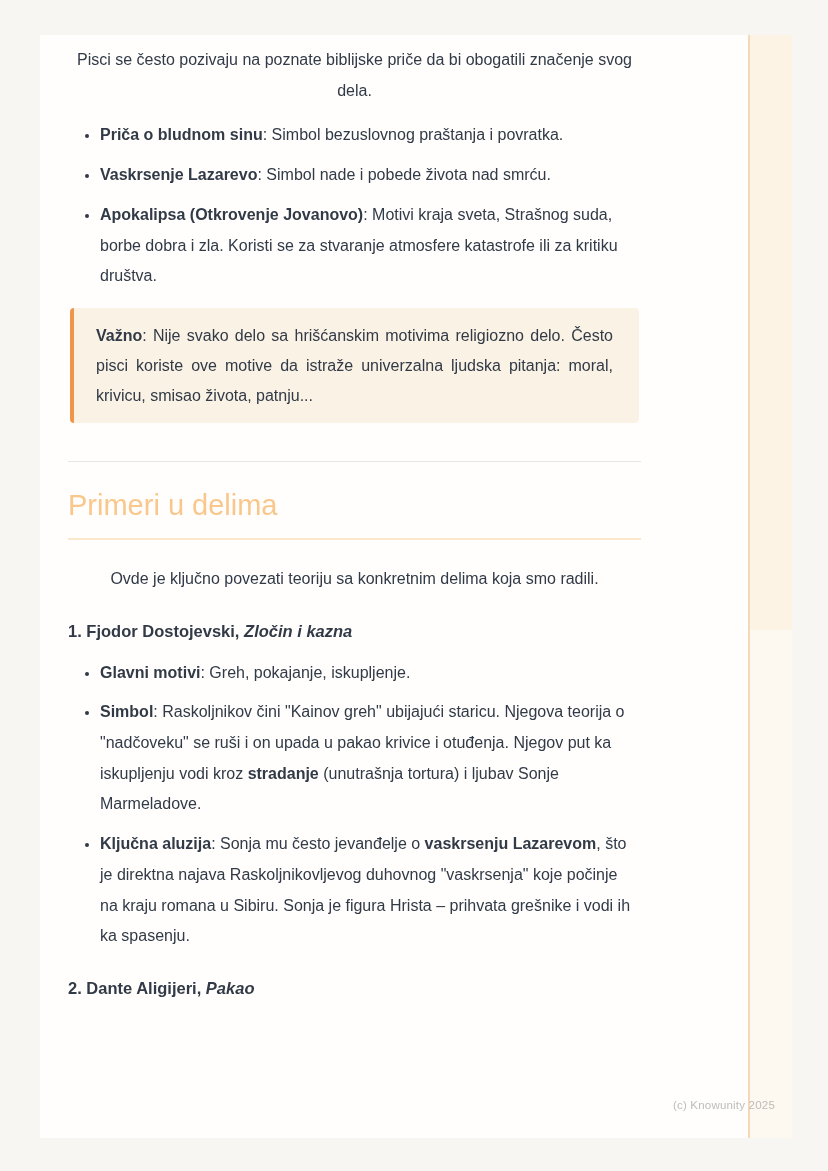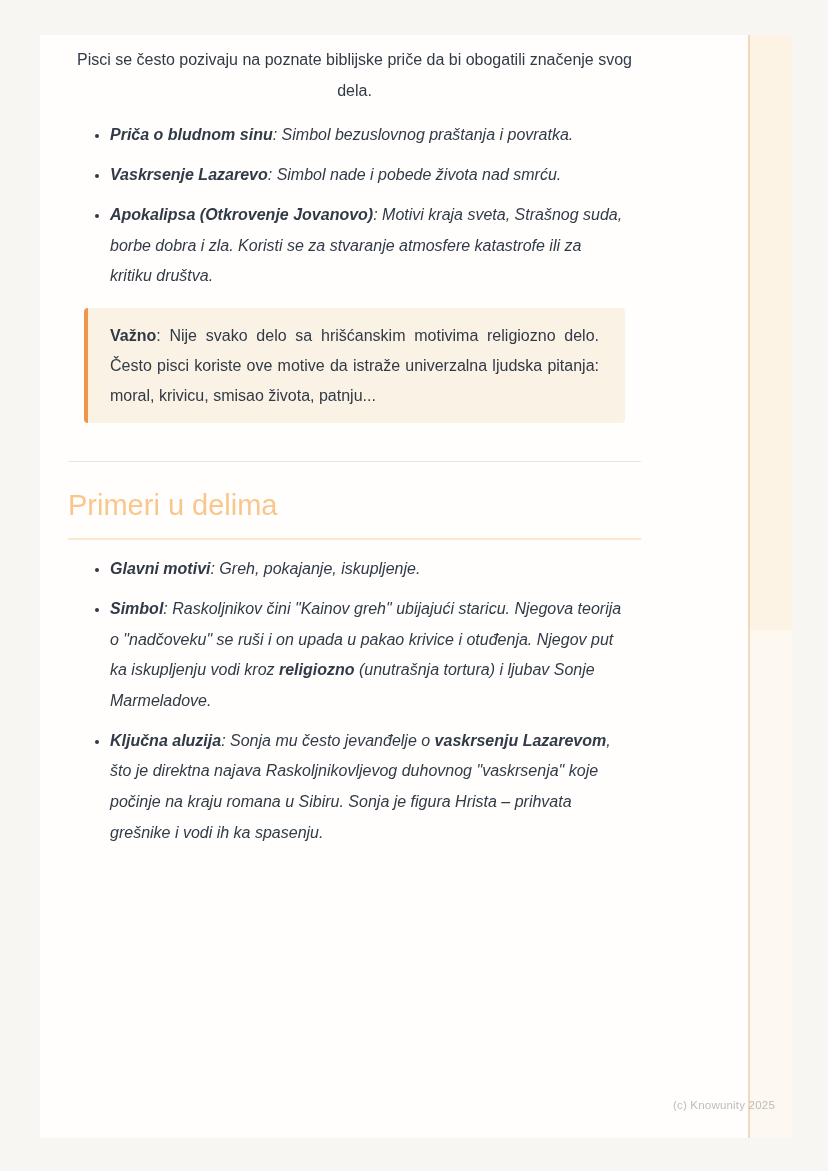--- a/index.html
+++ b/index.html
@@ -52,27 +52,27 @@
     padding: 0 0 0 28px;
     width: 601px; 
     font-size: 16px;
     line-height: 1.92;
   }
   .content .col { width: 573px; }
 
   p.body-p { margin: 10px 0 12px; text-align: center; }
 
   ul.dot-list { margin: 14px 0 12px; padding-left: 28px; }
-  ul.dot-list li { margin: 0 14px 9px; font-style: italic; }
+  ul.dot-list li { margin: 0 4px 9px; }
   ul.dot-list li::marker { color: var(--text); font-size: 14px; }
 
   .b { font-weight: bold; }
 
   .callout {
-    margin: 16px 16px 0;
+    margin: 16px 2px 0;
     background: var(--callout-bg);
     border-left: 4px solid var(--accent);
     border-radius: 4px;
     padding: 13px 26px 13px 22px;
     text-align: justify;
     line-height: 1.86;
   }
 
   hr.divider {
     border: none;
@@ -139,35 +139,38 @@
       </ul>
 
       <div class="callout">
         <span class="b">Važno</span><span>: Nije svako delo sa hrišćanskim motivima religiozno delo. Često pisci koriste ove motive da istraže univerzalna ljudska pitanja: moral, krivicu, smisao života, patnju...</span>
       </div>
 
       <hr class="divider">
 
       <h1 class="section-h1">Primeri u delima</h1>
 
+      <p class="body-p section-intro">Ovde je ključno povezati teoriju sa konkretnim delima koja smo radili.</p>
 
 
+      <h3 class="work-h3"><span>1. Fjodor Dostojevski, </span><em>Zločin i kazna</em></h3>
 
       <ul class="dot-list">
         <li>
           <span class="b">Glavni motivi</span><span>: Greh, pokajanje, iskupljenje.</span>
         </li>
         <li>
-          <span class="b">Simbol</span><span>: Raskoljnikov čini "Kainov greh" ubijajući staricu. Njegova teorija o "nadčoveku" se ruši i on upada u pakao krivice i otuđenja. Njegov put ka iskupljenju vodi kroz </span><span class="b">religiozno</span><span> (unutrašnja tortura) i ljubav Sonje Marmeladove.</span>
+          <span class="b">Simbol</span><span>: Raskoljnikov čini "Kainov greh" ubijajući staricu. Njegova teorija o "nadčoveku" se ruši i on upada u pakao krivice i otuđenja. Njegov put ka iskupljenju vodi kroz </span><span class="b">stradanje</span><span> (unutrašnja tortura) i ljubav Sonje Marmeladove.</span>
         </li>
         <li>
           <span class="b">Ključna aluzija</span><span>: Sonja mu često jevanđelje o </span><span class="b">vaskrsenju Lazarevom</span><span>, što je direktna najava Raskoljnikovljevog duhovnog "vaskrsenja" koje počinje na kraju romana u Sibiru. Sonja je figura Hrista – prihvata grešnike i vodi ih ka spasenju.</span>
         </li>
       </ul>
 
+      <h3 class="work-h3"><span>2. Dante Aligijeri, </span><em>Pakao</em></h3>
 
 
     </div>
   </div>
 </div>
 
 <div class="edge-strip">
   <div class="strip-top"></div>
   <div class="strip-bottom"></div>
 </div>

